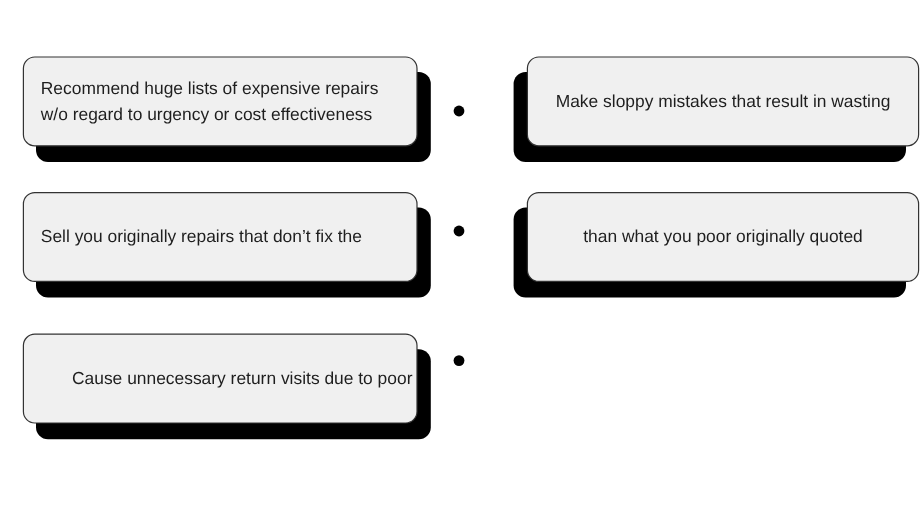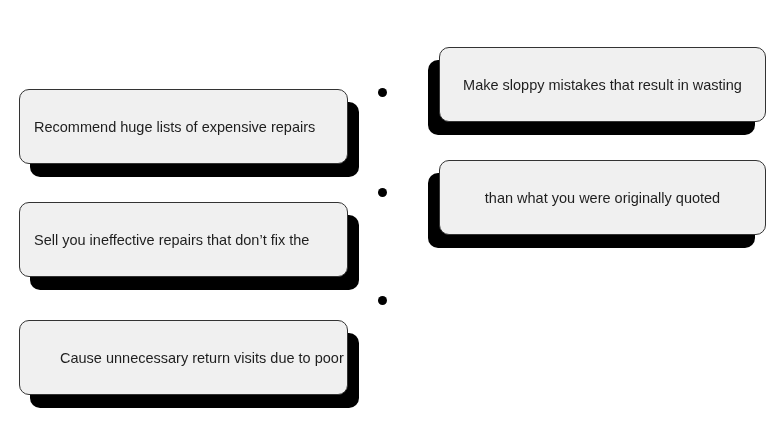--- a/index.html
+++ b/index.html
@@ -33,21 +33,20 @@
     justify-content: center;
     padding: 0 14px;
     color: var(--text);
     font-size: 14.5px;
     line-height: 22px;
   }
   .col-left {
     left: 19px;
     width: 329px;
     box-shadow: 11px 13px 0 var(--shadow);
-    margin-top: 42px;
   }
   .col-right {
     left: 439px;
     width: 327px;
     box-shadow: -11px 13px 0 var(--shadow);
     align-items: center;
   }
   .r1 { top: 47px; }
   .r2 { top: 160px; }
   .r3 { top: 278px; padding-left: 40px; }
@@ -63,32 +62,33 @@
   .dot-2 { top: 188px; }
   .dot-3 { top: 296px; }
 </style>
 </head>
 <body>
 
 <div class="slide">
 
   <div class="card col-left r1">
     <div class="line">Recommend huge lists of expensive repairs</div>
+    <div class="line">w/o regard to urgency or cost effectiveness</div>
   </div>
   <div class="dot dot-1"></div>
   <div class="card col-right r1">
     <div class="line">Make sloppy mistakes that result in wasting</div>
   </div>
 
   <div class="card col-left r2">
-    <div class="line">Sell you ineffective repairs that don’t fix the</div>
+    <div class="line">Sell you originally repairs that don’t fix the</div>
   </div>
   <div class="dot dot-2"></div>
   <div class="card col-right r2">
-    <div class="line">than what you were originally quoted</div>
+    <div class="line">than what you poor originally quoted</div>
   </div>
 
   <div class="card col-left r3">
     <div class="line">Cause unnecessary return visits due to poor</div>
   </div>
   <div class="dot dot-3"></div>
 
 </div>
 
 </body></html>

